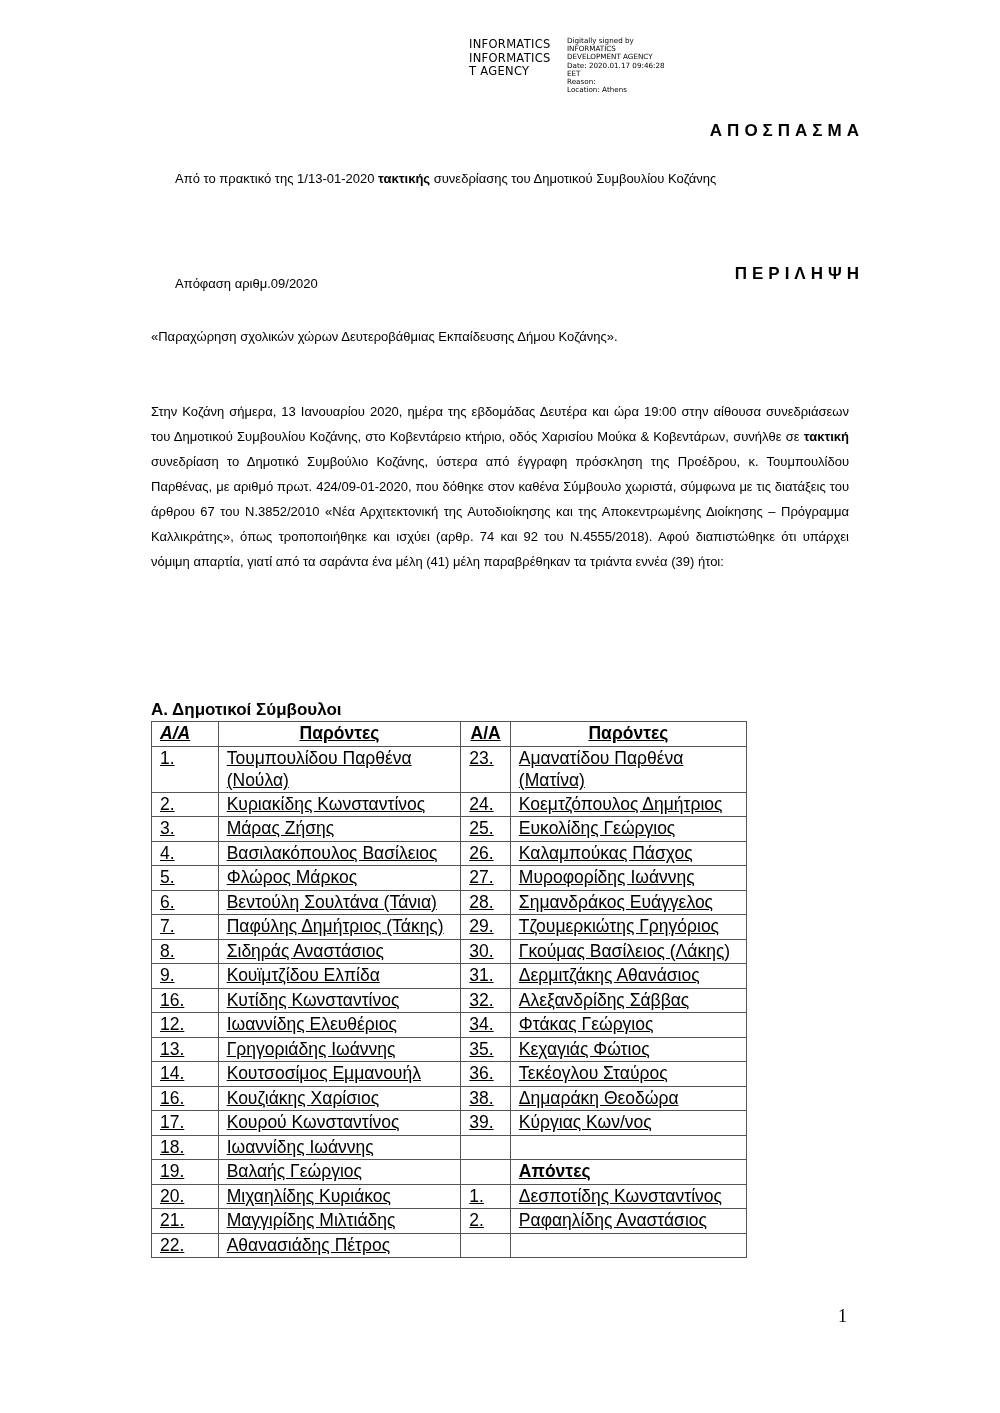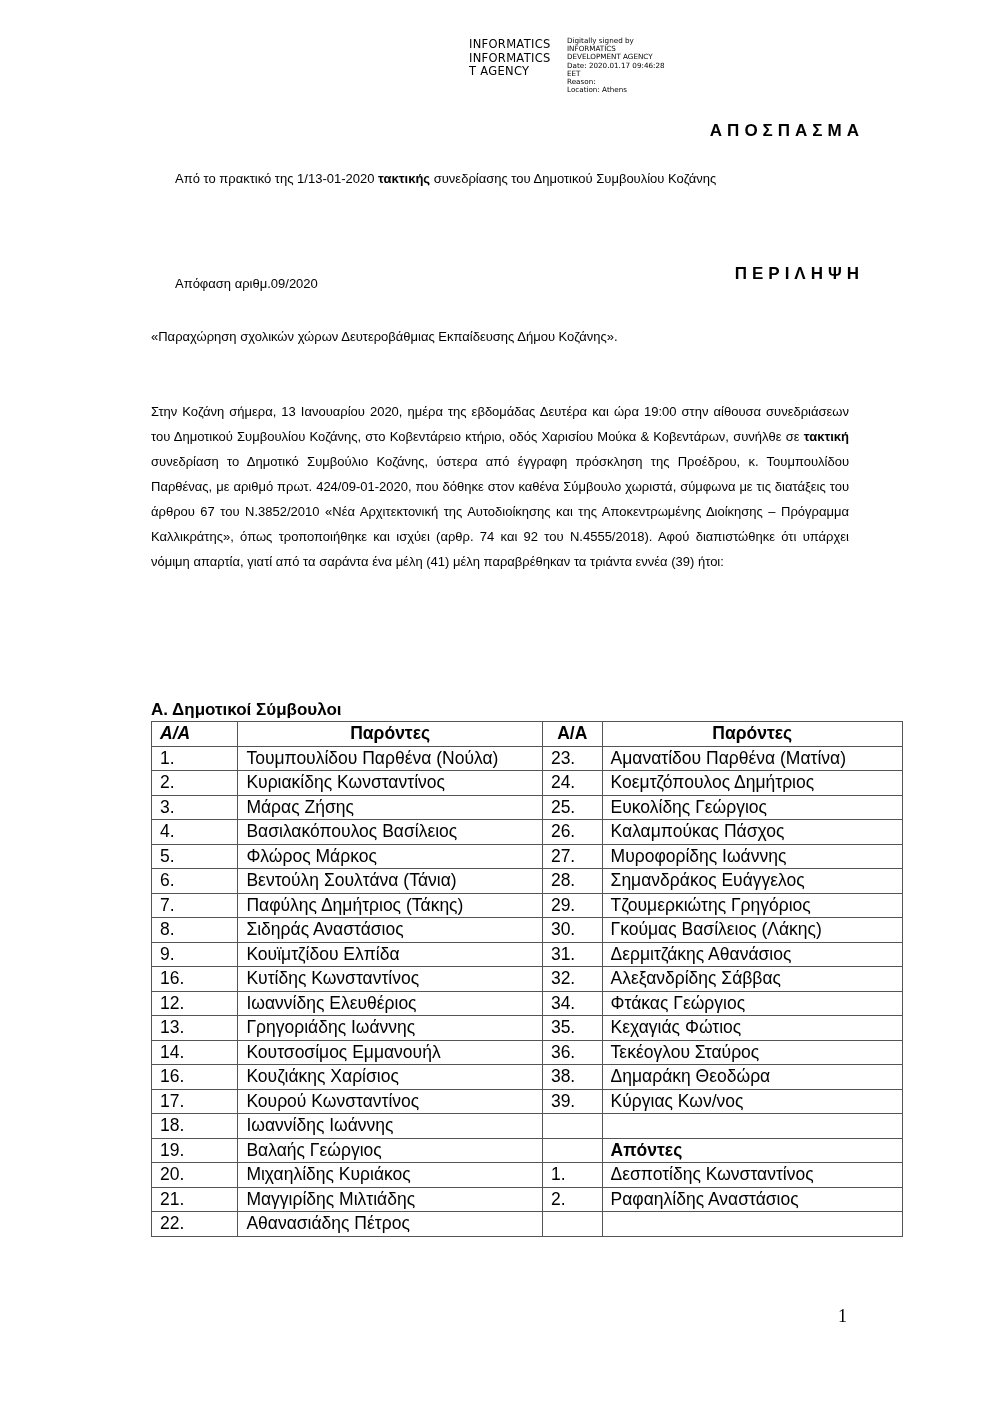--- a/index.html
+++ b/index.html
@@ -13,21 +13,21 @@
   .sig-meta div { white-space: nowrap; }
 
   .title { left: 0; width: 864px; text-align: right; font-weight: bold; font-size: 17px; letter-spacing: 5px; text-underline-offset: 3px; }
   .para { left: 151px; width: 698px; font-size: 13px; line-height: 25px; }
   .indent { text-indent: 24px; }
   .justify { text-align: justify; text-align-last: left; }
   .bold { font-weight: bold; }
 
   .section-title { left: 151px; top: 700px; font-size: 17px; font-weight: bold; }
 
-  table.members { position: absolute; left: 151px; top: 721px; width: 752px; border-collapse: collapse; font-size: 17.5px; }
+  table.members { position: absolute; left: 151px; top: 721px; width: 596px; border-collapse: collapse; font-size: 17.5px; text-decoration: underline; }
   table.members td, table.members th { border: 1px solid #555; padding: 0 0 0 8px; vertical-align: top; line-height: 22.5px; height: 23.5px; text-align: left; font-weight: normal; }
   table.members th { text-align: center; font-weight: bold; padding: 0; }
   table.members th.italic { font-style: italic; text-align: left; padding-left: 8px; }
   table.members td.absent-head { font-weight: bold; }
   .c1 { width: 75px; } .c2 { width: 295px; } .c3 { width: 57px; } .c4 { width: 291px; }
 
   .page-num { left: 838px; top: 1306px; font-family: "Liberation Serif", serif; font-size: 18px; }
 </style>
 </head>
 <body>

